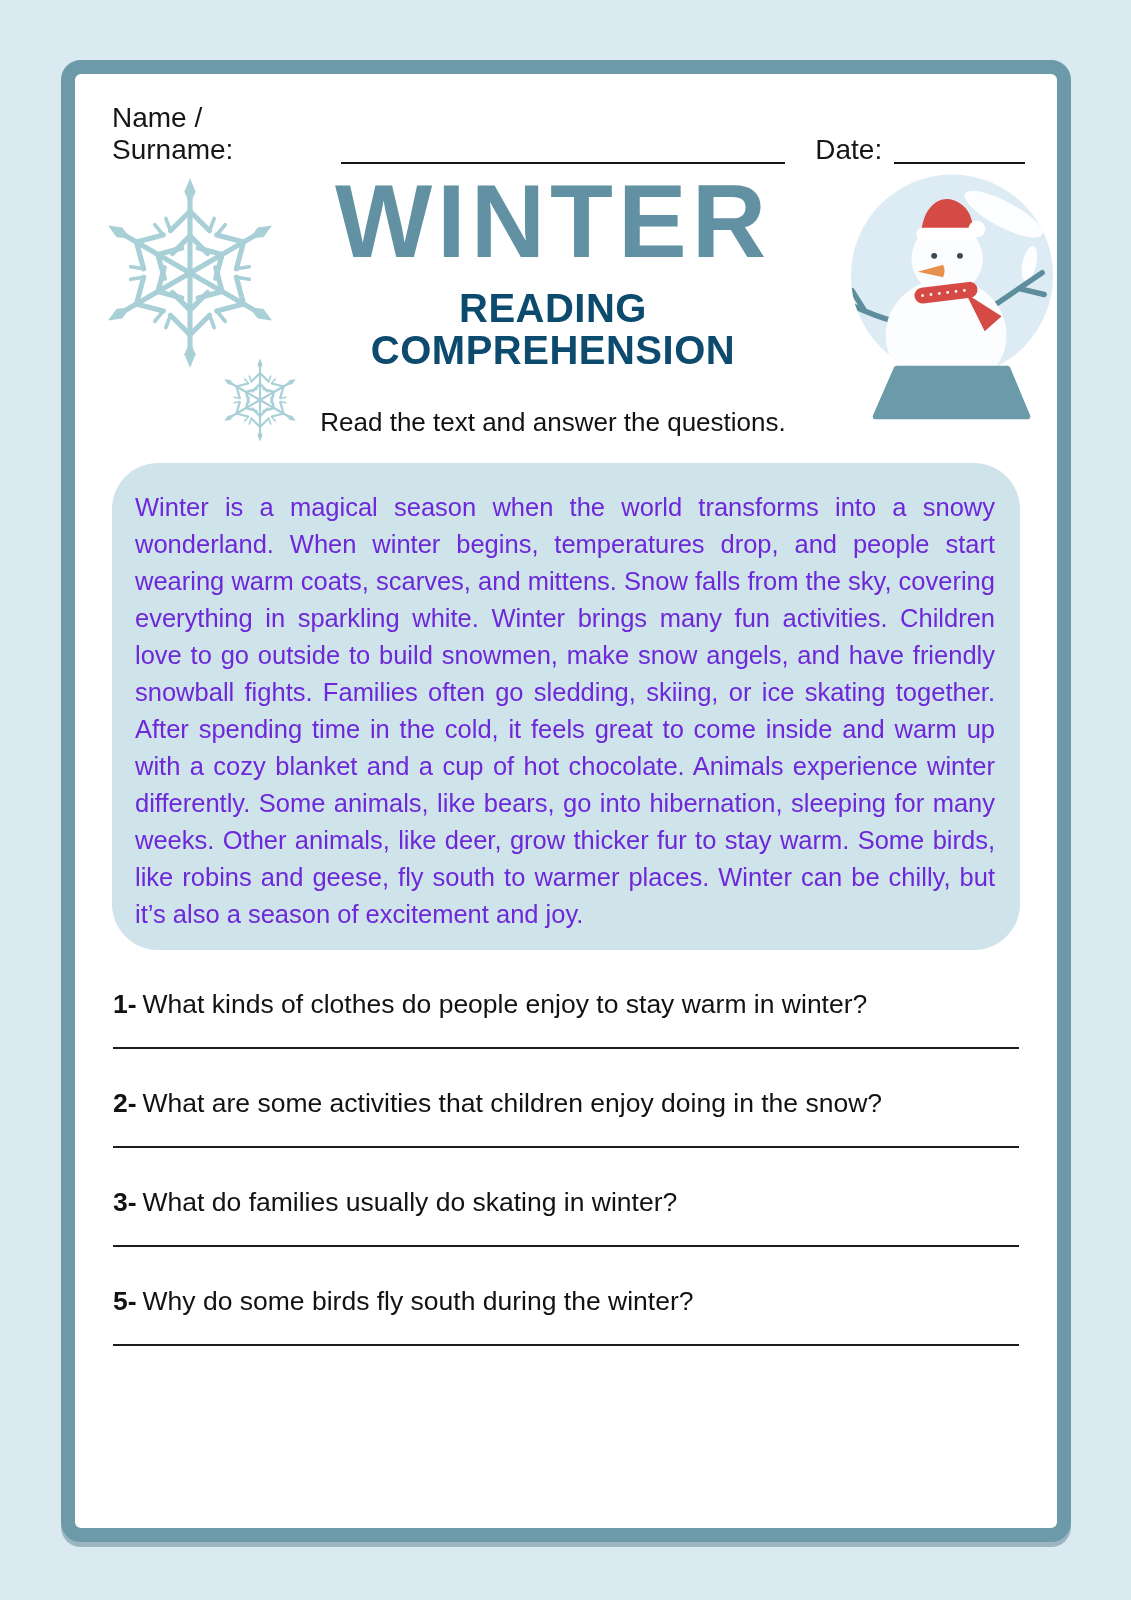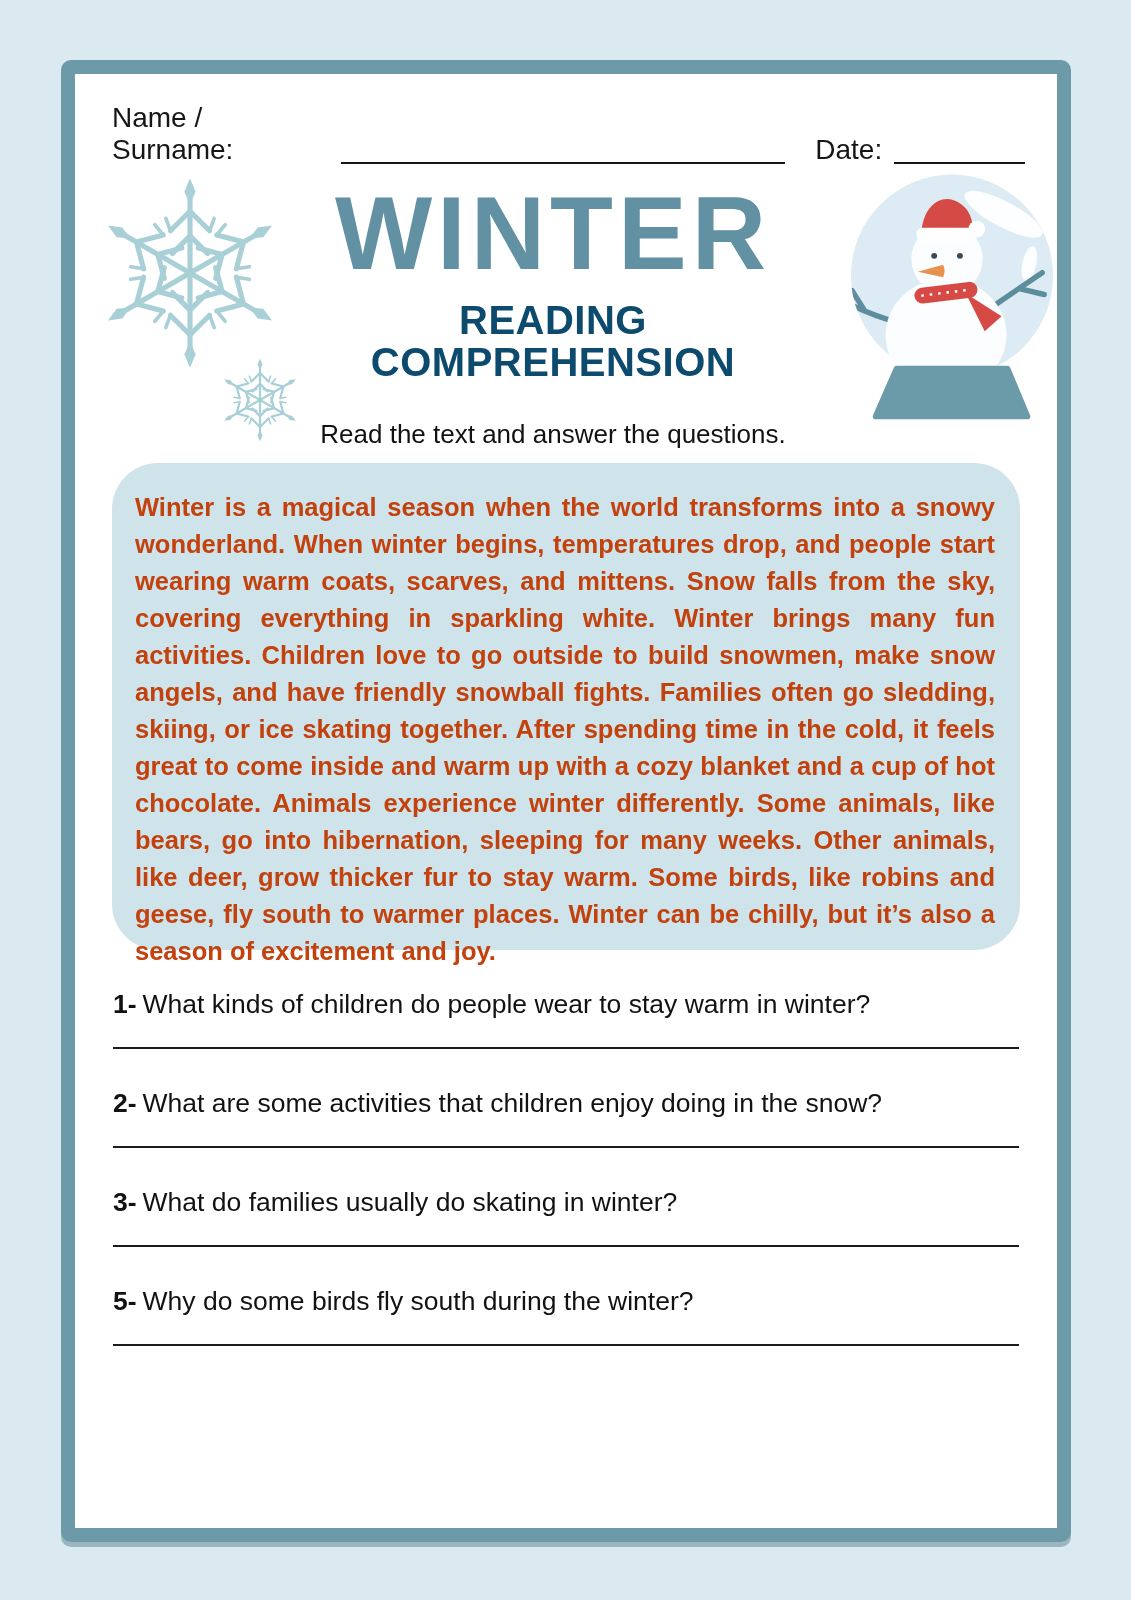--- a/index.html
+++ b/index.html
@@ -10,21 +10,21 @@
     position: relative;
     overflow: hidden;
   }
   .panel {
     position: absolute;
     left: 61px; top: 60px;
     width: 1010px; height: 1482px;
     box-sizing: border-box;
     background: #ffffff;
     border: 14px solid #6d9aa8;
-    border-radius: 10px;
+    border-radius: 20px;
     overflow: hidden;
     box-shadow: 0 5px 0 rgba(80, 120, 135, 0.45);
   }
   
   .header-row {
     position: absolute;
     left: 37px; top: 28px; right: 32px;
     display: flex;
     align-items: flex-end;
     font-size: 28px;
@@ -42,21 +42,21 @@
   .date-label { margin-left: 30px; }
   
   .snowflake-big   { position: absolute; left: 12px;  top: 92px;  width: 206px; height: 214px; }
   .snowflake-small { position: absolute; left: 140px; top: 280px; width: 90px;  height: 92px; }
   .title-wrap {
     position: absolute;
     left: 218px; top: 94px; width: 520px;
     text-align: center;
   }
   .title-main {
-    margin: 12px;
+    margin: 0;
     font-size: 103px;
     line-height: 1.04;
     font-weight: 800;
     letter-spacing: 5px;
     color: #6191a2;
     text-align: center;
   }
   .title-sub {
     margin: 12px 0 0;
     font-size: 40px;
@@ -79,23 +79,23 @@
     width: 908px; height: 487px;
     box-sizing: border-box;
     background: #cfe3eb;
     border-radius: 46px;
     padding: 26px 25px 20px 23px;
   }
   .passage p {
     margin: 0;
     font-size: 25.5px;
     line-height: 37px;
-    font-weight: 700;
+    font-weight: 400;
     text-align: justify;
-    color: #c2410c;
+    color: #6d28d9;
   }
   
   .questions {
     position: absolute;
     left: 38px; top: 914px; width: 906px;
   }
   .q { margin-bottom: 38px; }
   .q-row {
     font-size: 26.5px;
     line-height: 33px;
@@ -187,21 +187,21 @@
   </svg>
 
   <div class="passage">
     <p>Winter is a magical season when the world transforms into a snowy wonderland. When winter begins, temperatures drop, and people start wearing warm coats, scarves, and mittens. Snow falls from the sky, covering everything in sparkling white. Winter brings many fun activities. Children love to go outside to build snowmen, make snow angels, and have friendly snowball fights. Families often go sledding, skiing, or ice skating together. After spending time in the cold, it feels great to come inside and warm up with a cozy blanket and a cup of hot chocolate. Animals experience winter differently. Some animals, like bears, go into hibernation, sleeping for many weeks. Other animals, like deer, grow thicker fur to stay warm. Some birds, like robins and geese, fly south to warmer places. Winter can be chilly, but it’s also a season of excitement and joy.</p>
   </div>
 
   <div class="questions">
 
     <div class="q">
       <div class="q-row">
-        <span class="q-num">1-</span><span>What kinds of children do people wear to stay warm in winter?</span>
+        <span class="q-num">1-</span><span>What kinds of clothes do people enjoy to stay warm in winter?</span>
       </div>
       <div class="q-line"></div>
     </div>
 
     <div class="q">
       <div class="q-row">
         <span class="q-num">2-</span><span>What are some activities that children enjoy doing in the snow?</span>
       </div>
       <div class="q-line"></div>
     </div>

